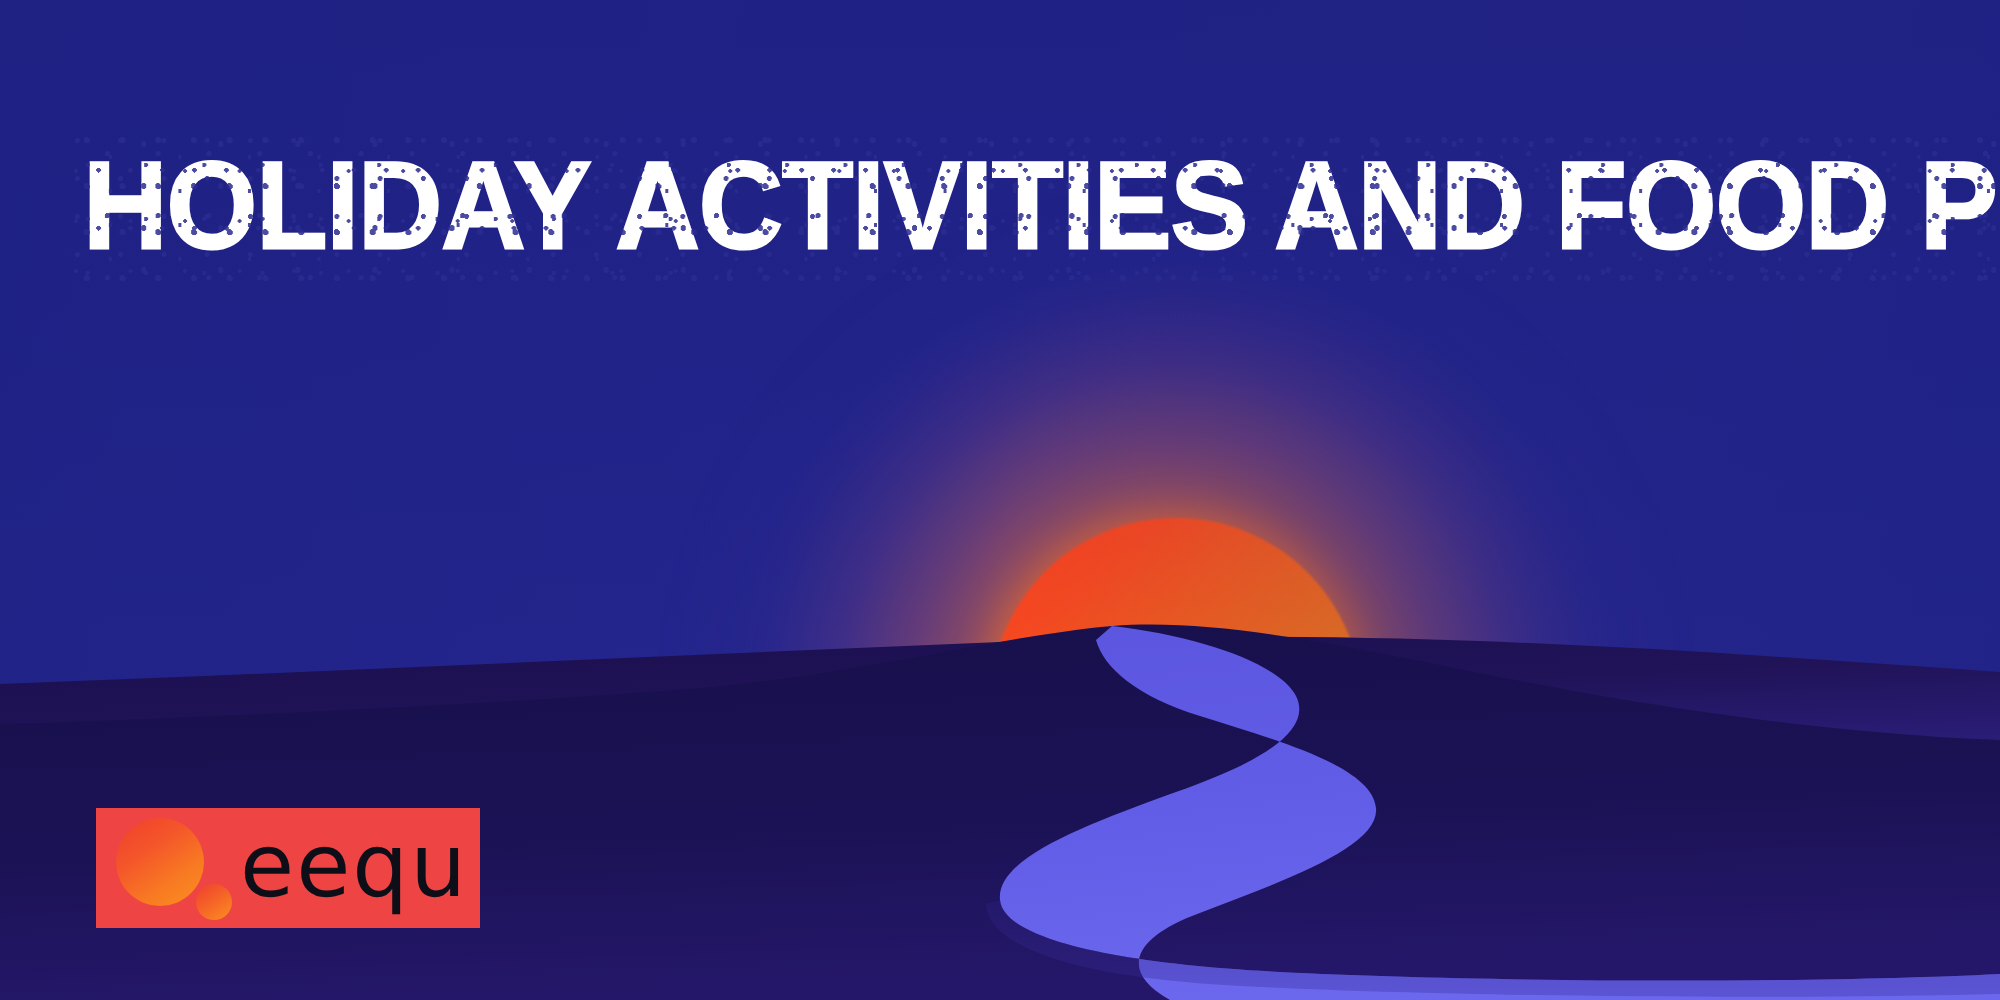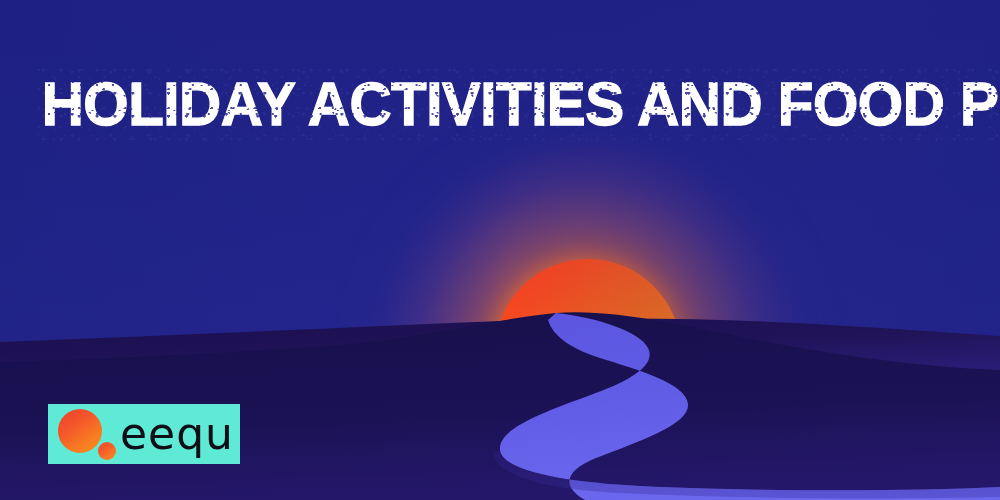--- a/index.html
+++ b/index.html
@@ -135,21 +135,21 @@
     opacity: 0.85;
   }
 
   
   .logo-box {
     position: absolute;
     left: 48px;
     top: 404px;
     width: 192px;
     height: 60px;
-    background: #5eead4;
+    background: #ef4444;
     overflow: hidden;
   }
   .logo-inner {
     position: relative;
     width: 100%;
     height: 100%;
   }
   .logo-dot-big {
     position: absolute;
     left: 10px; top: 5px;

